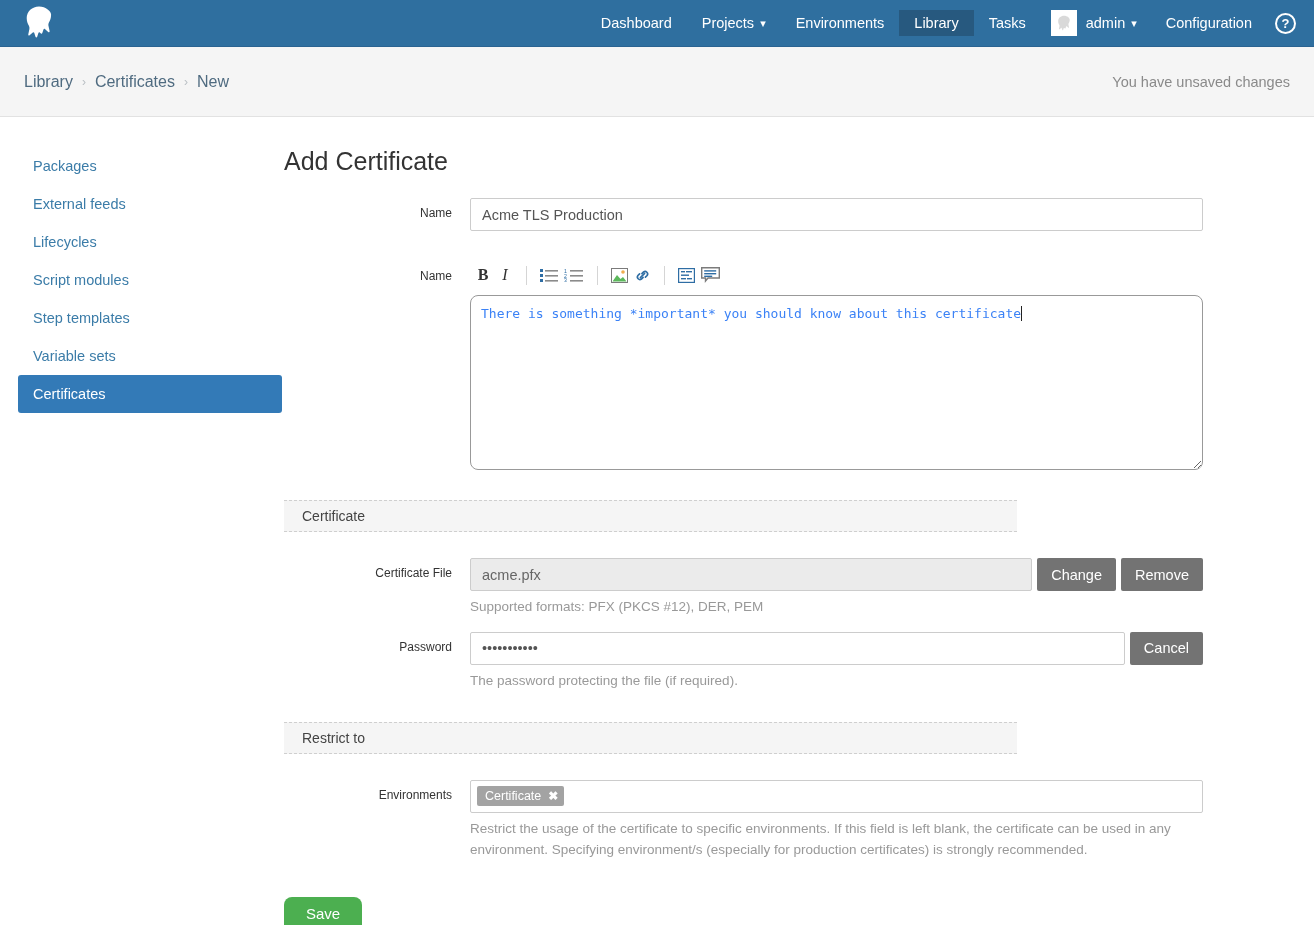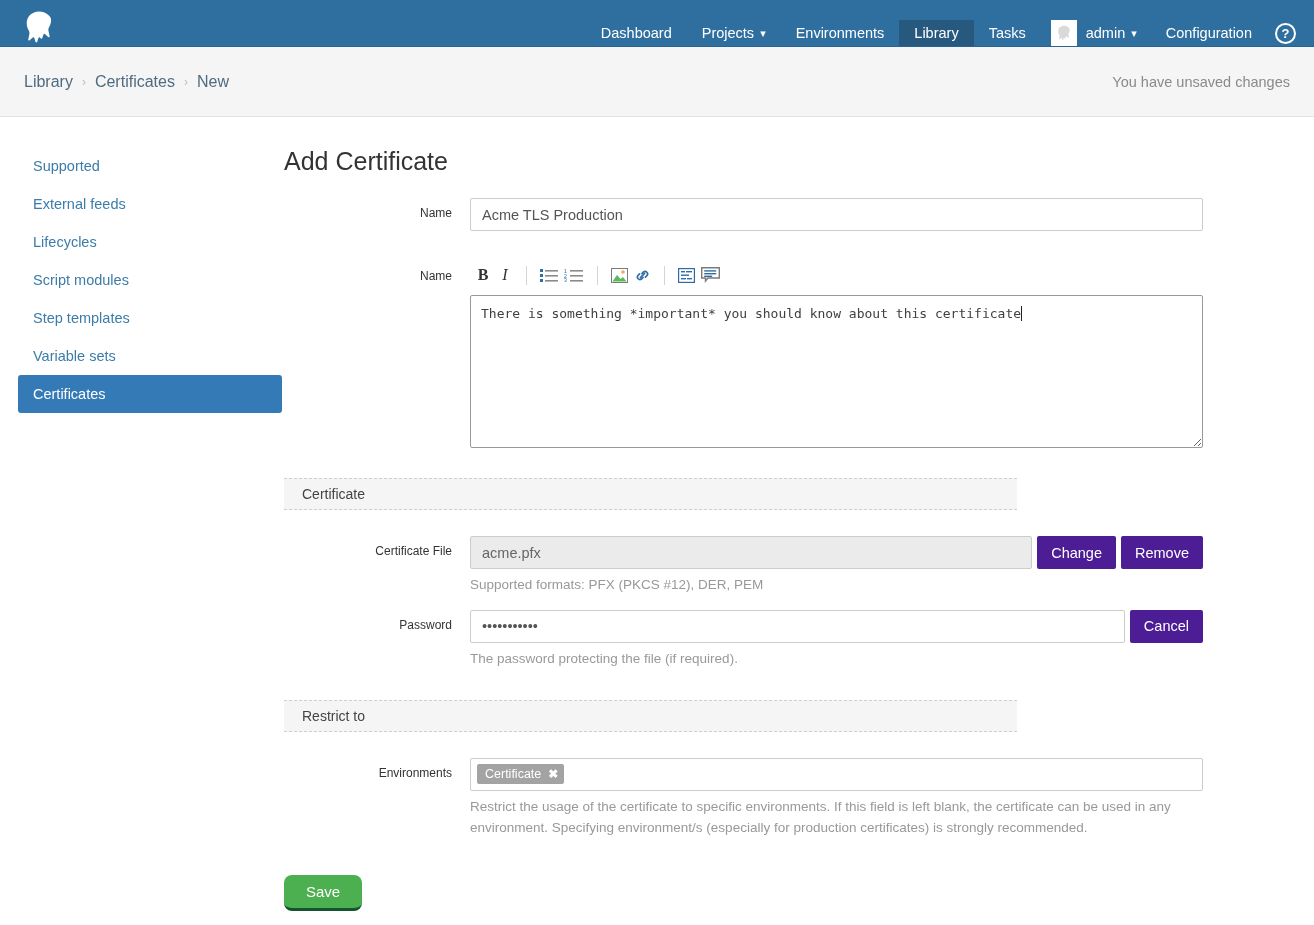--- a/index.html
+++ b/index.html
@@ -10,21 +10,21 @@
     font-family: "Liberation Sans", sans-serif;
     -webkit-font-smoothing: antialiased;
   }
 
   
   .topnav {
     position: relative;
     height: 47px;
     background: #2f6f9f;
     display: flex;
-    align-items: flex-end;
+    align-items: center;
     border-bottom: 1px solid #2a6391;
   }
   .logo-wrap {
     width: 78px;
     display: flex; align-items: center; justify-content: center;
   }
   .nav-spacer { flex: 1; }
   .nav-items { display: flex; align-items: stretch; }
   .nav-item {
     display: flex; align-items: center;
@@ -152,27 +152,27 @@
   }
   .etool b { font-size: 16px; font-family: "Liberation Serif", serif; }
   .etool i { font-size: 16px; font-family: "Liberation Serif", serif; }
   .tsep {
     width: 1px; height: 19px;
     background: #d5d5d5;
     margin: 0 10px;
   }
   .ta {
     width: 100%;
-    height: 153px;
+    height: 175px;
     border: 1px solid #999;
-    border-radius: 2px;
+    border-radius: 8px;
     padding: 8px 10px;
     font-family: "DejaVu Sans Mono", monospace;
     font-size: 13px;
-    color: #404040;
+    color: #3b82f6;
     line-height: 1.5;
     resize: vertical;
     outline: none;
     background: #fff;
     white-space: pre-wrap;
     overflow: hidden;
   }
   .ta-caret {
     display: inline-block;
     width: 1px; height: 15px;
@@ -200,21 +200,21 @@
     height: 33px;
     padding: 0 14px;
     border: none;
     border-radius: 2px;
     font-size: 14.5px;
     color: #ffffff;
     cursor: pointer;
     font-family: "Liberation Sans", sans-serif;
     white-space: nowrap;
   }
-  .btn-blue { background: #4c1d95; }
+  .btn-blue { background: #737373; }
   .btn-green {
     background: #4caf50;
     border-bottom: 3px solid #14532d;
     height: 36px;
     padding: 0 22px;
     border-radius: 8px;
     font-size: 15px;
   }
 
   .ctrl-inline { display: flex; align-items: flex-start; }
@@ -309,21 +309,21 @@
     <span class="crumb-sep">›</span>
     <span class="crumb last">New</span>
   </div>
   <div class="unsaved">You have unsaved changes</div>
 </div>
 
 <div class="page">
 
   <div class="sidebar">
     <div class="side-item">
-      <span>Supported</span>
+      <span>Packages</span>
     </div>
     <div class="side-item">
       <span>External feeds</span>
     </div>
     <div class="side-item">
       <span>Lifecycles</span>
     </div>
     <div class="side-item">
       <span>Script modules</span>
     </div>

